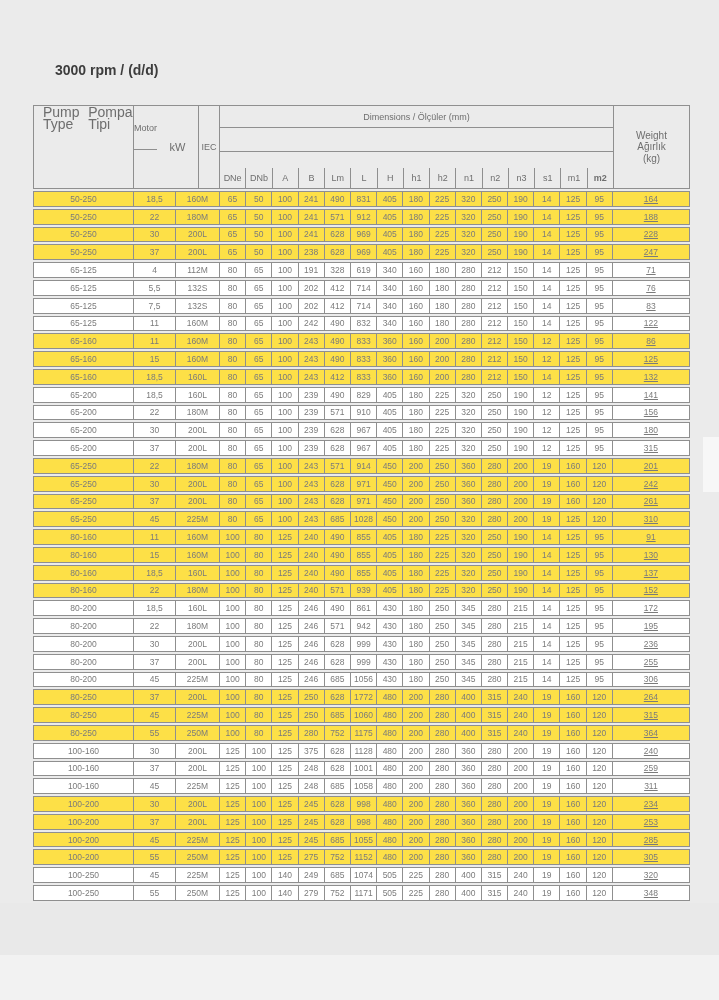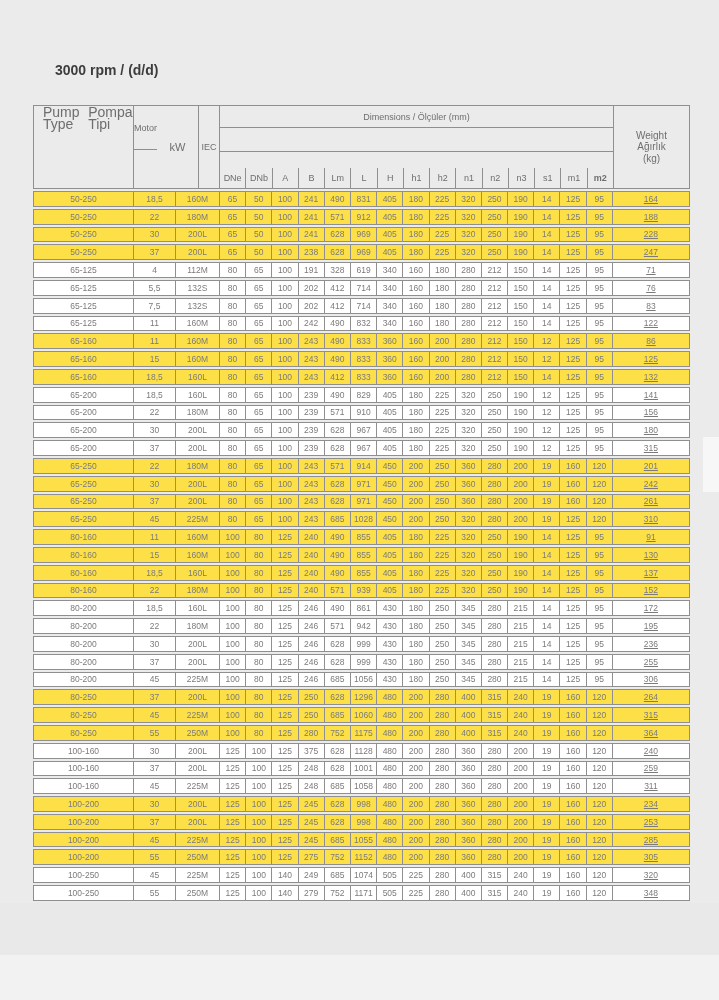--- a/index.html
+++ b/index.html
@@ -701,21 +701,21 @@
         </div>
         <div class="t-row plain">
           <div class="t-cell c-pump">80-250</div>
           <div class="t-cell c-kw">37</div>
           <div class="t-cell c-iec">200L</div>
           <div class="t-cell c-dim">100</div>
           <div class="t-cell c-dim">80</div>
           <div class="t-cell c-dim">125</div>
           <div class="t-cell c-dim">250</div>
           <div class="t-cell c-dim">628</div>
-          <div class="t-cell c-dim">1296</div>
+          <div class="t-cell c-dim">1772</div>
           <div class="t-cell c-dim">480</div>
           <div class="t-cell c-dim">200</div>
           <div class="t-cell c-dim">280</div>
           <div class="t-cell c-dim">400</div>
           <div class="t-cell c-dim">315</div>
           <div class="t-cell c-dim">240</div>
           <div class="t-cell c-dim">19</div>
           <div class="t-cell c-dim">160</div>
           <div class="t-cell c-dim">120</div>
           <div class="t-cell c-weight">264</div>

